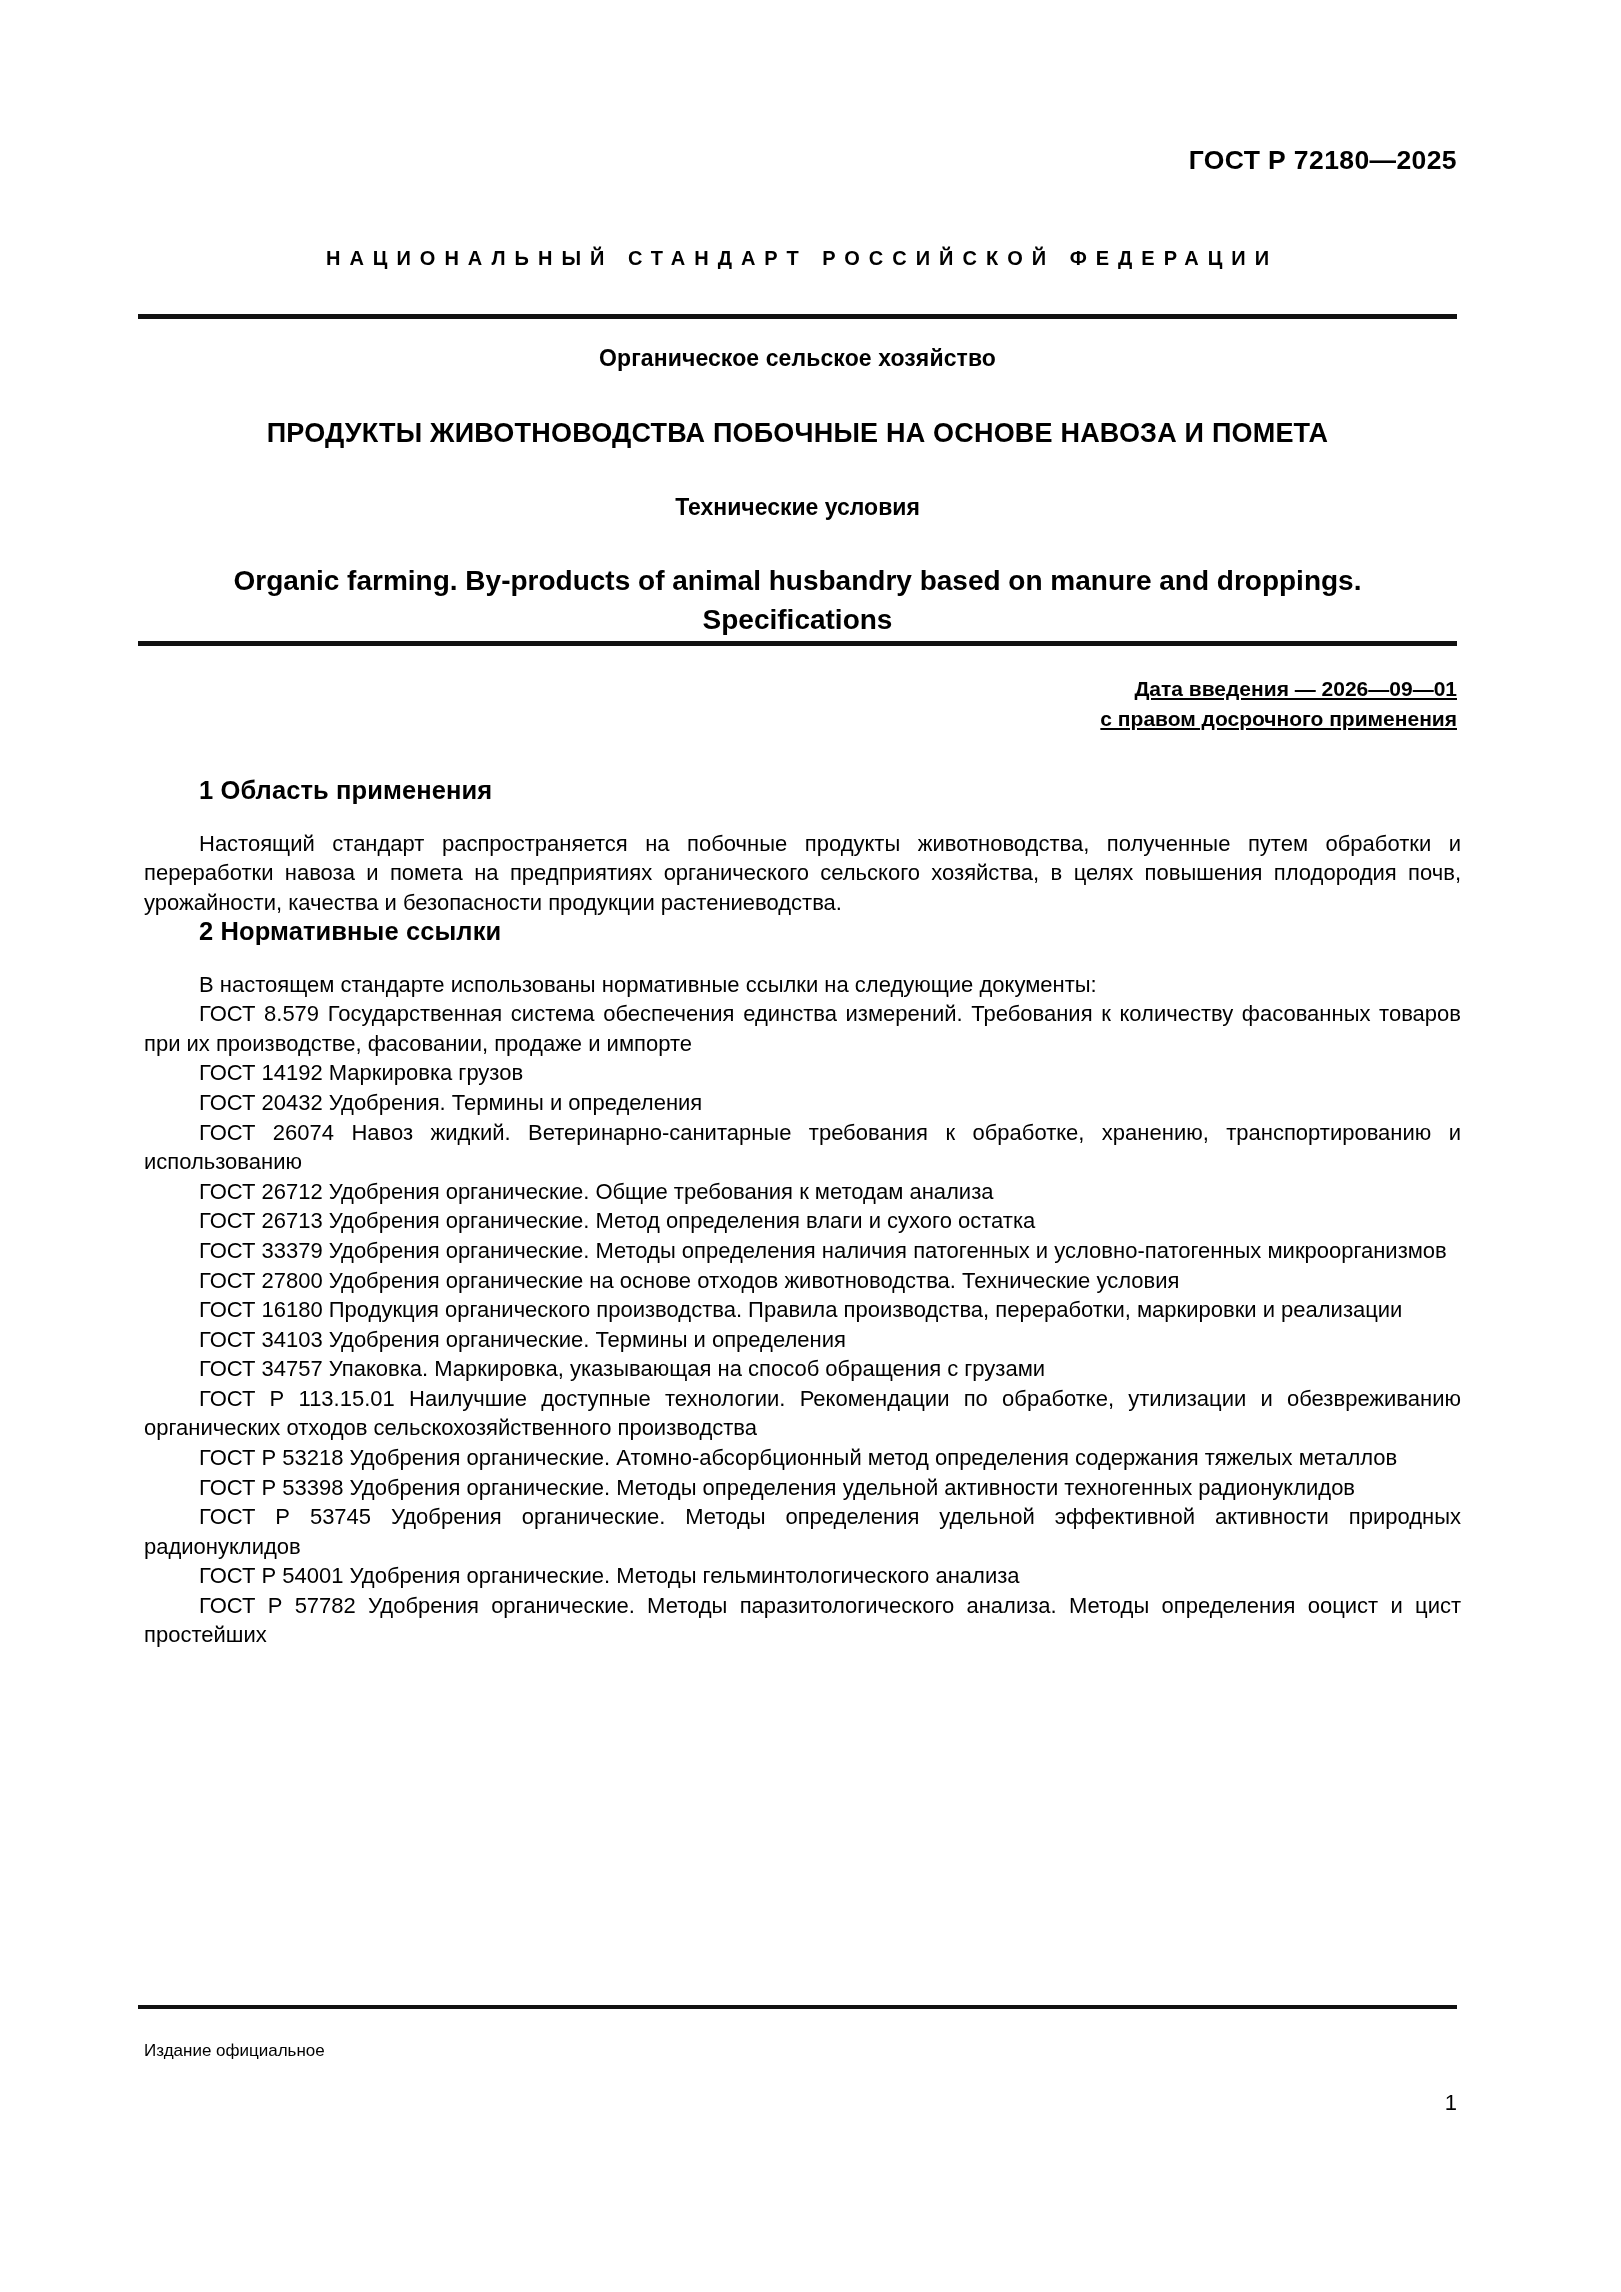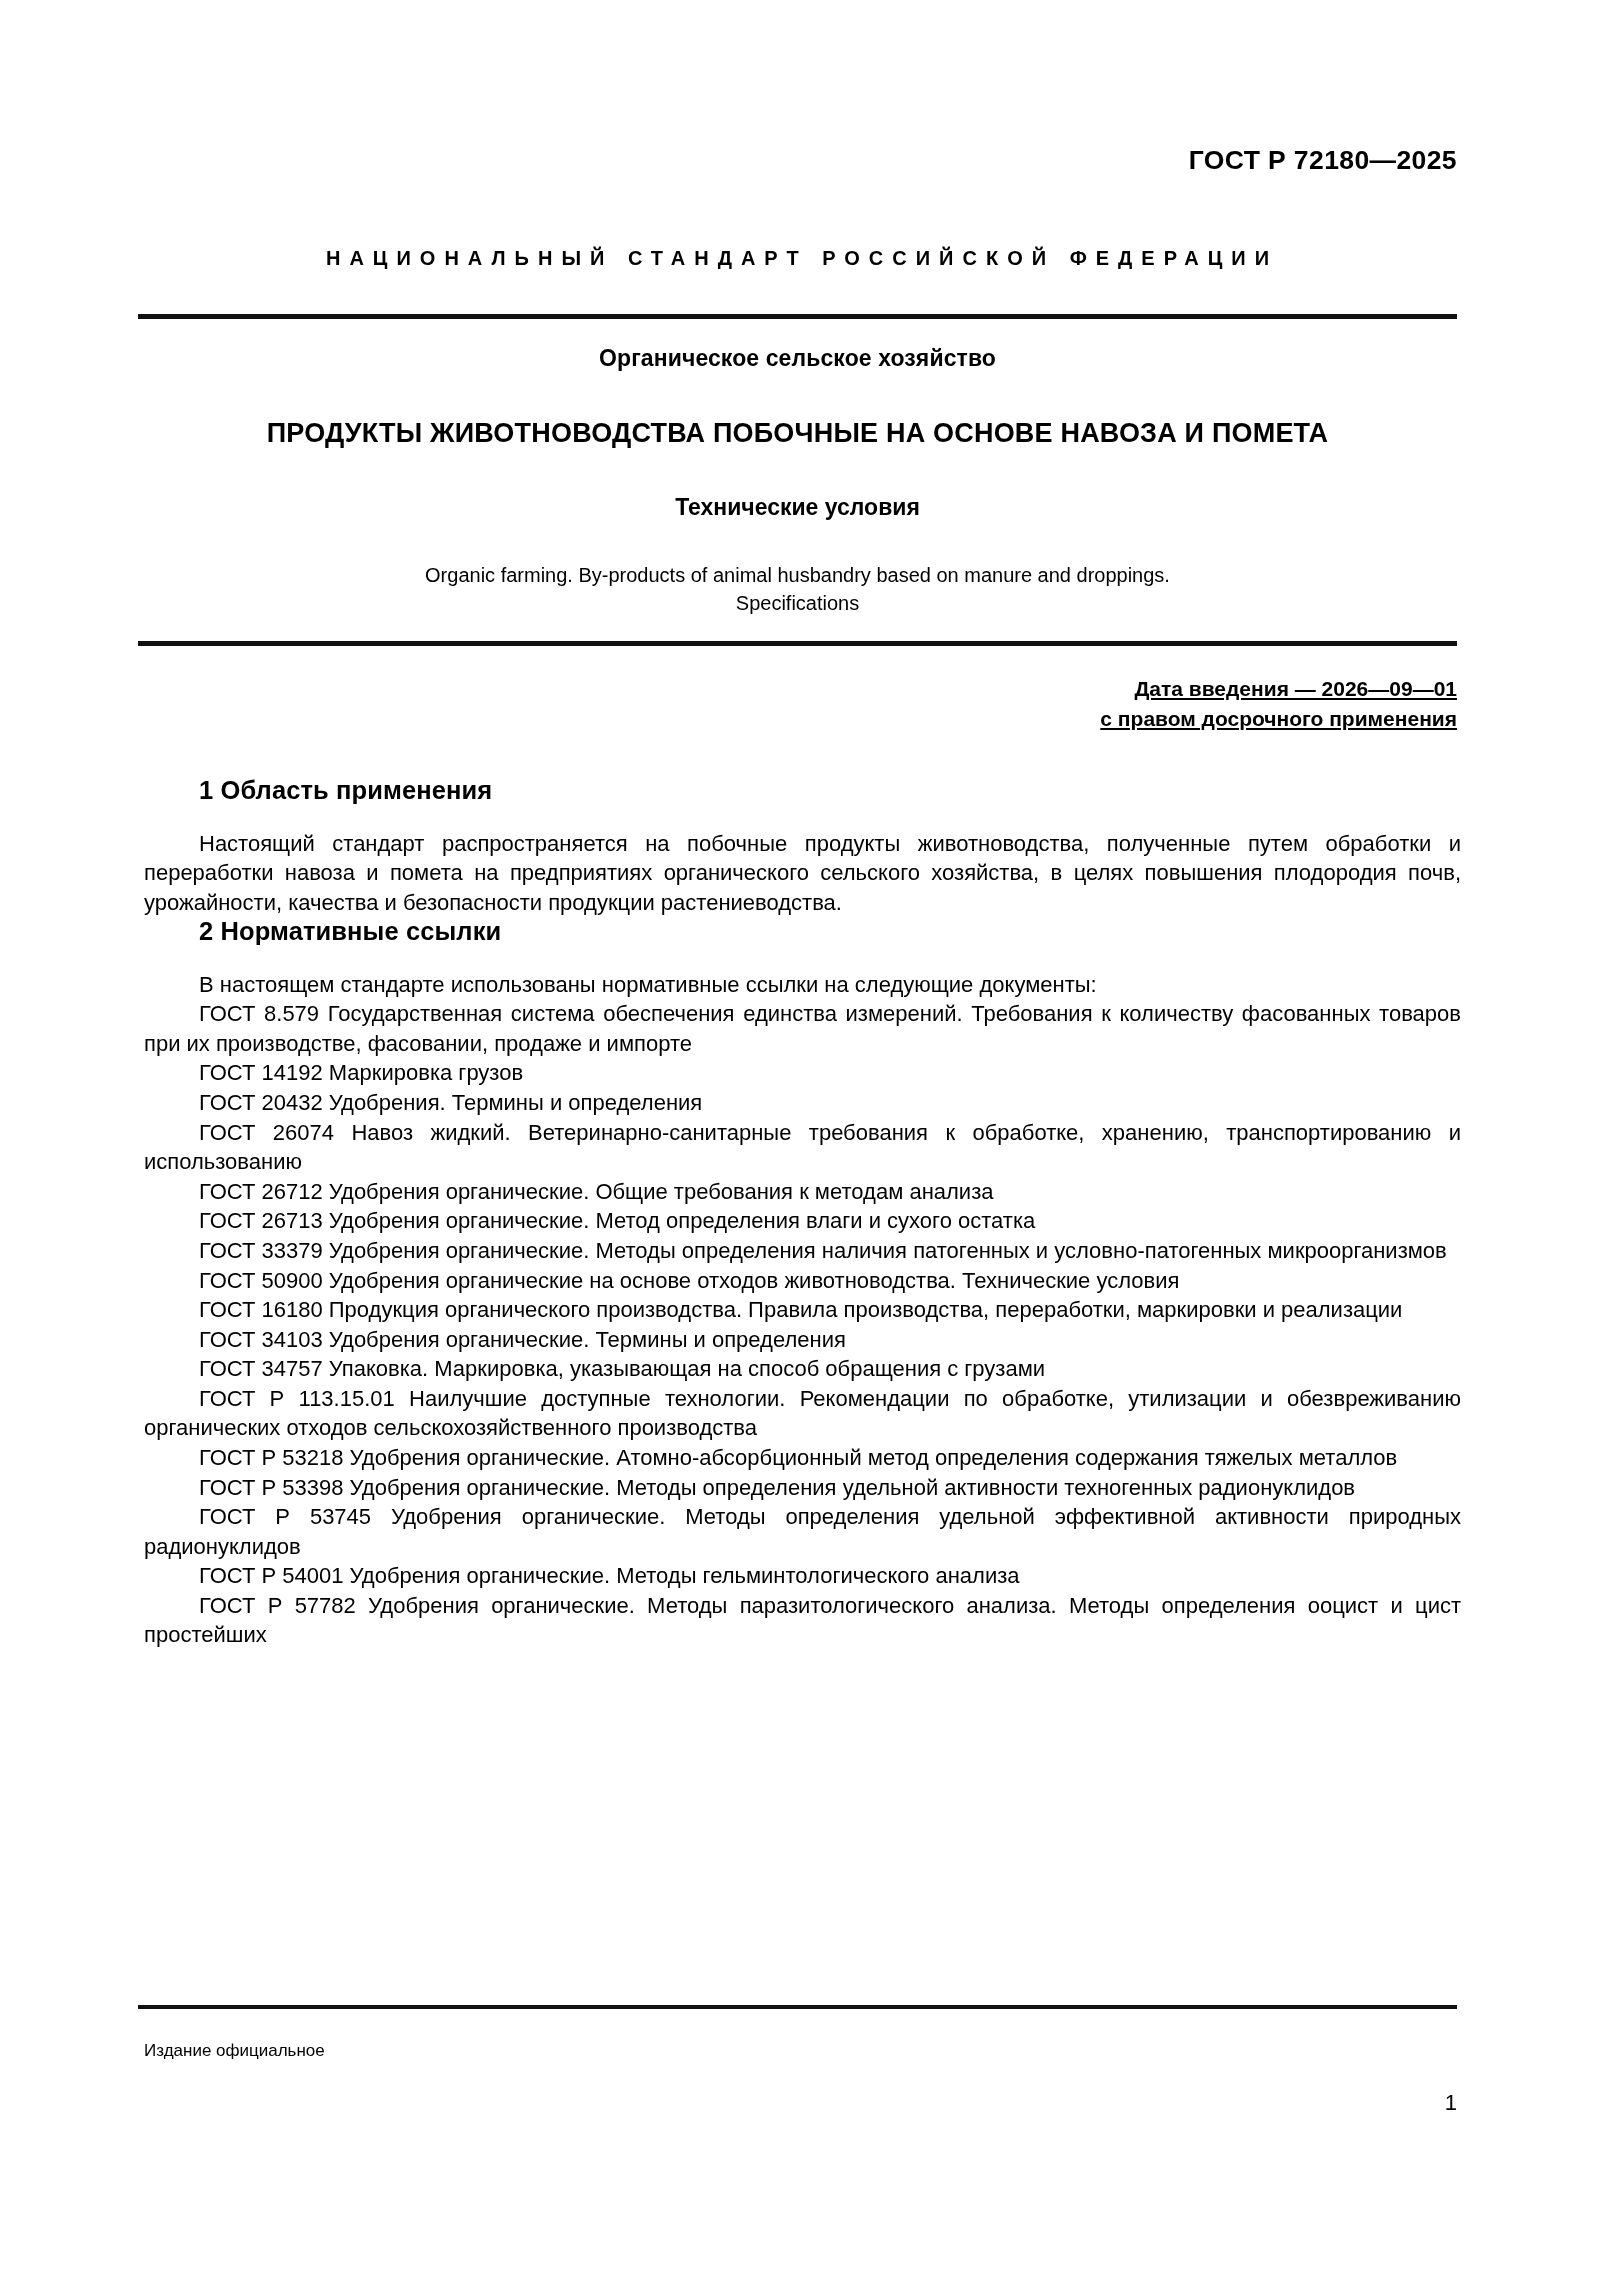--- a/index.html
+++ b/index.html
@@ -80,22 +80,22 @@
     letter-spacing: 0.2px;
     margin: 46px 0 0 0;
     text-transform: uppercase;
   }
   .title-sub {
     font-size: 23px;
     font-weight: bold;
     margin: 45px 0 0 0;
   }
   .title-en {
-    font-size: 20px;
-    font-weight: normal;
+    font-size: 28px;
+    font-weight: bold;
     line-height: 1.38;
     margin: 41px 0 0 0;
   }
   .title-en .en-line { display: block; }
 
   
   .intro-date {
     position: absolute;
     top: 674px;
     left: 110px;
@@ -208,21 +208,21 @@
 
     <p class="para lead-para">В настоящем стандарте использованы нормативные ссылки на следующие документы:</p>
 
     <p class="ref">ГОСТ 8.579 Государственная система обеспечения единства измерений. Требования к количеству фасованных товаров  при их производстве, фасовании, продаже и импорте</p>
     <p class="ref short">ГОСТ 14192 Маркировка грузов</p>
     <p class="ref short">ГОСТ 20432 Удобрения. Термины и определения</p>
     <p class="ref">ГОСТ 26074 Навоз жидкий. Ветеринарно-санитарные требования к обработке, хранению, транспортированию и использованию</p>
     <p class="ref short">ГОСТ 26712 Удобрения органические. Общие требования к методам анализа</p>
     <p class="ref short">ГОСТ 26713 Удобрения органические. Метод определения влаги и сухого остатка</p>
     <p class="ref">ГОСТ 33379 Удобрения органические. Методы определения наличия патогенных и условно-патогенных микроорганизмов</p>
-    <p class="ref short">ГОСТ 50900 Удобрения органические на основе отходов  животноводства. Технические условия</p>
+    <p class="ref short">ГОСТ 27800 Удобрения органические на основе отходов  животноводства. Технические условия</p>
     <p class="ref">ГОСТ 16180 Продукция органического производства. Правила производства, переработки, маркировки и реализации</p>
     <p class="ref short">ГОСТ 34103 Удобрения органические. Термины и определения</p>
     <p class="ref short">ГОСТ 34757 Упаковка. Маркировка, указывающая на способ обращения с грузами</p>
     <p class="ref">ГОСТ Р 113.15.01 Наилучшие доступные технологии. Рекомендации по обработке, утилизации и обезвреживанию органических отходов сельскохозяйственного производства</p>
     <p class="ref">ГОСТ Р 53218 Удобрения органические. Атомно-абсорбционный метод определения содержания тяжелых металлов</p>
     <p class="ref">ГОСТ Р 53398 Удобрения органические. Методы определения удельной активности техногенных радионуклидов</p>
     <p class="ref">ГОСТ Р 53745 Удобрения органические. Методы определения удельной эффективной активности природных радионуклидов</p>
     <p class="ref short">ГОСТ Р 54001 Удобрения органические. Методы гельминтологического анализа</p>
     <p class="ref">ГОСТ Р 57782 Удобрения органические. Методы паразитологического анализа. Методы определения ооцист и цист простейших</p>
 

